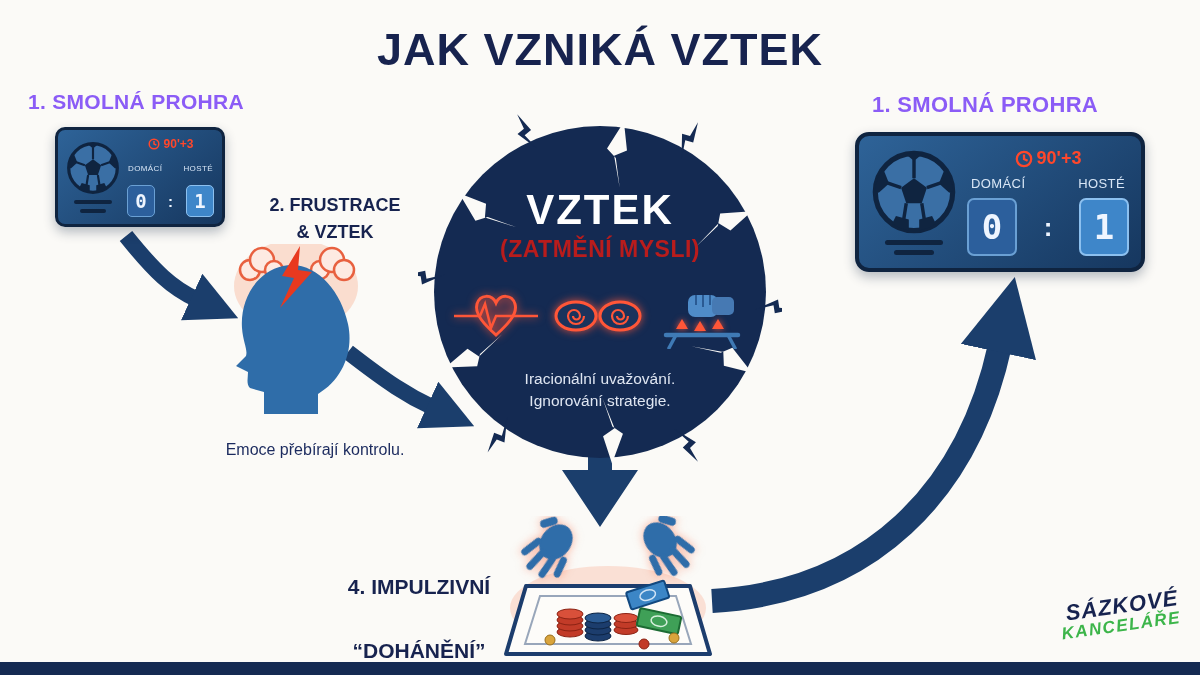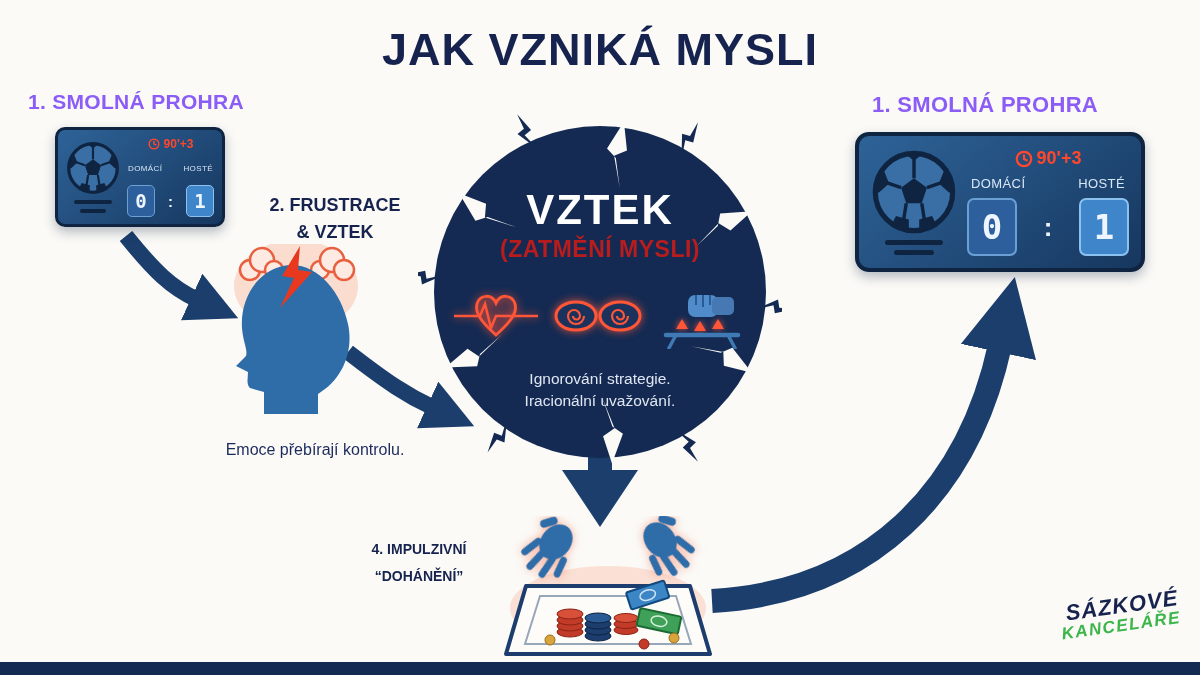--- a/index.html
+++ b/index.html
@@ -43,21 +43,21 @@
               font-weight:800;letter-spacing:2px;}
   .tilt-sub{left:420px;top:236px;width:360px;text-align:center;color:#b91c1c;font-size:23px;
             font-weight:800;letter-spacing:.5px;}
   .tilt-icons{left:448px;top:283px;width:304px;display:flex;align-items:center;justify-content:center;gap:14px;}
   .tilt-lines{left:455px;top:368px;width:290px;text-align:center;color:#dfe6f2;font-size:15.5px;line-height:22px;}
 
   .step2-h{left:240px;top:192px;width:190px;text-align:center;font-size:18px;font-weight:800;line-height:27px;}
   .emoce{left:198px;top:408px;width:234px;text-align:center;}
 
   .step4{left:283px;top:536px;width:272px;text-align:center;}
-  .step4 .l{font-size:14px;font-weight:800;line-height:27px;}
+  .step4 .l{font-size:21px;font-weight:800;line-height:27px;margin-top:37px;}
   .step4 .c{margin-top:12px;}
 
   .logo{left:1005px;top:598px;width:175px;text-align:right;transform:rotate(-8deg);line-height:1.05;}
   .logo .l1{font-size:22px;font-weight:800;font-style:italic;letter-spacing:1px;color:#17234f;}
   .logo .l2{font-size:17px;font-weight:800;font-style:italic;letter-spacing:1.5px;color:#3cb54a;}
 
   .bottom-bar{left:0;bottom:0;width:100%;height:13px;background:#142a52;}
   svg{display:block;}
 </style>
 </head>
@@ -70,21 +70,21 @@
       <marker id="ah" markerUnits="strokeWidth" markerWidth="3.4" markerHeight="3.2" refX="0.3" refY="1.6" orient="auto">
         <path d="M0 0 L3.2 1.6 L0 3.2 Z" fill="#1b3e6c"></path>
       </marker>
     </defs>
     <path d="M126 236 C 155 272 172 288 196 299" stroke="#1b3e6c" stroke-width="16" fill="none" marker-end="url(#ah)"></path>
     <path d="M348 352 C 388 383 408 396 432 407" stroke="#1b3e6c" stroke-width="16" fill="none" marker-end="url(#ah)"></path>
     <path d="M588 448 L612 448 L612 470 L638 470 L600 527 L562 470 L588 470 Z" fill="#1b3e6c"></path>
     <path d="M712 601 C 870 592 968 492 1000 345" stroke="#1b3e6c" stroke-width="24" fill="none" marker-end="url(#ah)"></path>
   </svg>
 
-  <div class="abs title">JAK VZNIKÁ MYSLI</div>
+  <div class="abs title">JAK VZNIKÁ VZTEK</div>
 
   <div class="abs step-h" style="left:28px;top:90px;width:280px;">1. SMOLNÁ PROHRA</div>
 
   <div class="abs sb sb-s">
     <div class="sb-left">
       <svg width="54" height="54" viewBox="0 0 100 100">
         <defs>
             <clipPath id="bc1">
               <circle cx="50" cy="50" r="45"></circle>
             </clipPath>
@@ -213,22 +213,22 @@
       </g>
       <g stroke="#3f7ab5" stroke-linecap="round">
         <line x1="8" y1="52" x2="80" y2="52" stroke-width="4.5"></line>
         <line x1="18" y1="52" x2="11" y2="65" stroke-width="3.5"></line>
         <line x1="70" y1="52" x2="77" y2="65" stroke-width="3.5"></line>
       </g>
     </svg>
   </div>
 
   <div class="abs tilt-lines">
+    <div>Iracionální uvažování.</div>
     <div>Ignorování strategie.</div>
-    <div>Iracionální uvažování.</div>
   </div>
 
   <div class="abs step4">
     <div class="l">4. IMPULZIVNÍ</div>
     <div class="l">“DOHÁNĚNÍ”</div>
   </div>
 
   <svg class="abs" style="left:498px;top:516px;" width="220" height="148" viewBox="0 0 220 148">
     <ellipse cx="110" cy="92" rx="98" ry="42" fill="rgba(250,120,80,0.2)"></ellipse>
     <path d="M28 70 L192 70 L212 138 L8 138 Z" fill="#fdfcf9" stroke="#1c3d6d" stroke-width="4" stroke-linejoin="round"></path>

